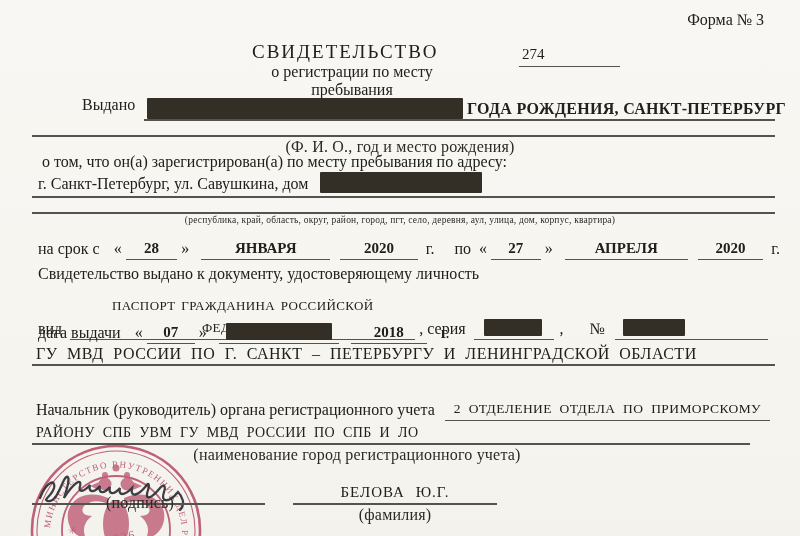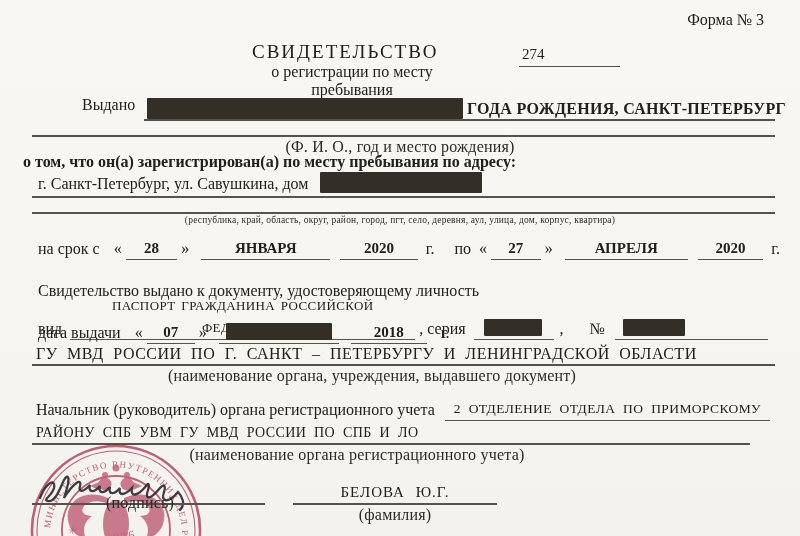--- a/index.html
+++ b/index.html
@@ -40,21 +40,21 @@
   <div class="abs" style="left:237px;top:63px;width:230px;text-align:center;font-size:16px;">о регистрации по месту пребывания</div>
 
   <div class="abs lbl" style="left:82px;top:96px;">Выдано</div>
   <div class="abs redact" style="left:147px;top:98px;width:316px;height:21px;"></div>
   <div class="abs" style="left:467px;top:100px;font-size:16px;font-weight:bold;letter-spacing:.3px;">ГОДА РОЖДЕНИЯ, САНКТ-ПЕТЕРБУРГ</div>
   <div class="rule" style="left:144px;top:119px;right:25px;"></div>
 
   <div class="rule" style="left:32px;top:135px;right:25px;"></div>
   <div class="caption" style="left:0;right:0;top:138px;">(Ф. И. О., год и место рождения)</div>
 
-  <div class="abs lbl" style="left:23px;top:153px;font-weight:bold;">о том, что он(а) зарегистрирован(а) по месту пребывания по адресу:</div>
+  <div class="abs lbl" style="left:42px;top:153px;">о том, что он(а) зарегистрирован(а) по месту пребывания по адресу:</div>
 
   <div class="abs lbl" style="left:38px;top:175px;">г. Санкт-Петербург, ул. Савушкина, дом</div>
   <div class="abs redact" style="left:320px;top:172px;width:162px;height:21px;"></div>
   <div class="rule" style="left:32px;top:196px;right:25px;"></div>
   <div class="rule" style="left:32px;top:212px;right:25px;"></div>
   <div class="caption" style="left:0;right:0;top:215px;font-size:9.5px;">(республика, край, область, округ, район, город, пгт, село, деревня, аул, улица, дом, корпус, квартира)</div>
 
   <div class="row" style="left:38px;top:237px;right:20px;">
     <span class="lbl">на срок с</span>
     <span class="quote" style="margin-left:14px;">«</span>
@@ -65,21 +65,21 @@
     <span class="lbl" style="margin-left:8px;">г.</span>
     <span class="lbl" style="margin-left:20px;">по</span>
     <span class="quote" style="margin-left:8px;">«</span>
     <span class="cellu" style="width:50px;margin-left:4px;">27</span>
     <span class="quote" style="margin-left:4px;">»</span>
     <span class="cellu" style="width:124px;margin-left:12px;">АПРЕЛЯ</span>
     <span class="cellu" style="width:66px;margin-left:10px;">2020</span>
     <span class="lbl" style="margin-left:8px;">г.</span>
   </div>
 
-  <div class="abs lbl" style="left:38px;top:282px;">Свидетельство выдано к документу, удостоверяющему личность</div>
+  <div class="abs lbl" style="left:38px;top:265px;">Свидетельство выдано к документу, удостоверяющему личность</div>
 
   <div class="row" style="left:38px;top:295px;right:32px;">
     <span class="lbl">вид</span>
     <span class="cellu upper" style="width:345px;margin-left:8px;font-size:13px;font-weight:normal;word-spacing:2px;">ПАСПОРТ ГРАЖДАНИНА РОССИЙСКОЙ ФЕДЕРАЦИИ</span>
     <span class="lbl" style="margin-left:4px;">, серия</span>
     <span class="redcell" style="width:80px;margin-left:8px;">
         <span class="redact" style="left:10px;width:58px;"></span>
       </span>
     <span class="lbl" style="margin-left:6px;">,</span>
     <span class="lbl" style="margin-left:26px;">№</span>
@@ -95,29 +95,28 @@
     <span class="quote" style="margin-left:4px;">»</span>
     <span class="redcell" style="width:120px;margin-left:12px;">
         <span class="redact" style="left:7px;width:106px;"></span>
       </span>
     <span class="cellu" style="width:76px;margin-left:12px;font-weight:600;">2018</span>
     <span class="lbl" style="margin-left:14px;">г.</span>
   </div>
 
   <div class="abs upper" style="left:36px;top:345px;font-size:16px;word-spacing:5px;letter-spacing:.5px;">ГУ МВД РОССИИ ПО Г. САНКТ – ПЕТЕРБУРГУ И ЛЕНИНГРАДСКОЙ ОБЛАСТИ</div>
   <div class="rule" style="left:32px;top:364px;right:25px;"></div>
-  <div class="caption" style="left:32px;top:367px;width:680px;">(наименование органа, учреждения, выдавшего документ)</div>
 
   <div class="row" style="left:36px;top:398px;right:30px;">
     <span style="font-size:16px;line-height:22px;">Начальник (руководитель) органа регистрационного учета</span>
     <span class="upper" style="flex:1;margin-left:10px;border-bottom:1.5px solid #55534e;font-size:13.5px;word-spacing:4px;text-align:center;line-height:22px;">2 ОТДЕЛЕНИЕ ОТДЕЛА ПО ПРИМОРСКОМУ</span>
   </div>
   <div class="abs upper" style="left:36px;top:425px;font-size:14px;word-spacing:4px;z-index:1;">РАЙОНУ СПБ УВМ ГУ МВД РОССИИ ПО СПБ И ЛО</div>
   <div class="rule" style="left:32px;top:443px;width:718px;"></div>
-  <div class="caption" style="left:32px;top:446px;width:650px;">(наименование органа регистрационного учета)</div>
+  <div class="caption" style="left:32px;top:446px;width:650px;">(наименование город регистрационного учета)</div>
 
   <svg class="stamp-svg" width="176" height="176" viewBox="0 0 176 176" aria-hidden="true">
     <g fill="none" stroke="#c14f6e">
       <circle cx="88" cy="88" r="84" stroke-width="2.6"></circle>
       <circle cx="88" cy="88" r="79" stroke-width="1.1"></circle>
       <circle cx="88" cy="88" r="54" stroke-width="1.8"></circle>
     </g>
     <defs>
       <path id="ringPath" d="M22 88 A66 66 0 1 1 21.99 88.2"></path>
     </defs>

